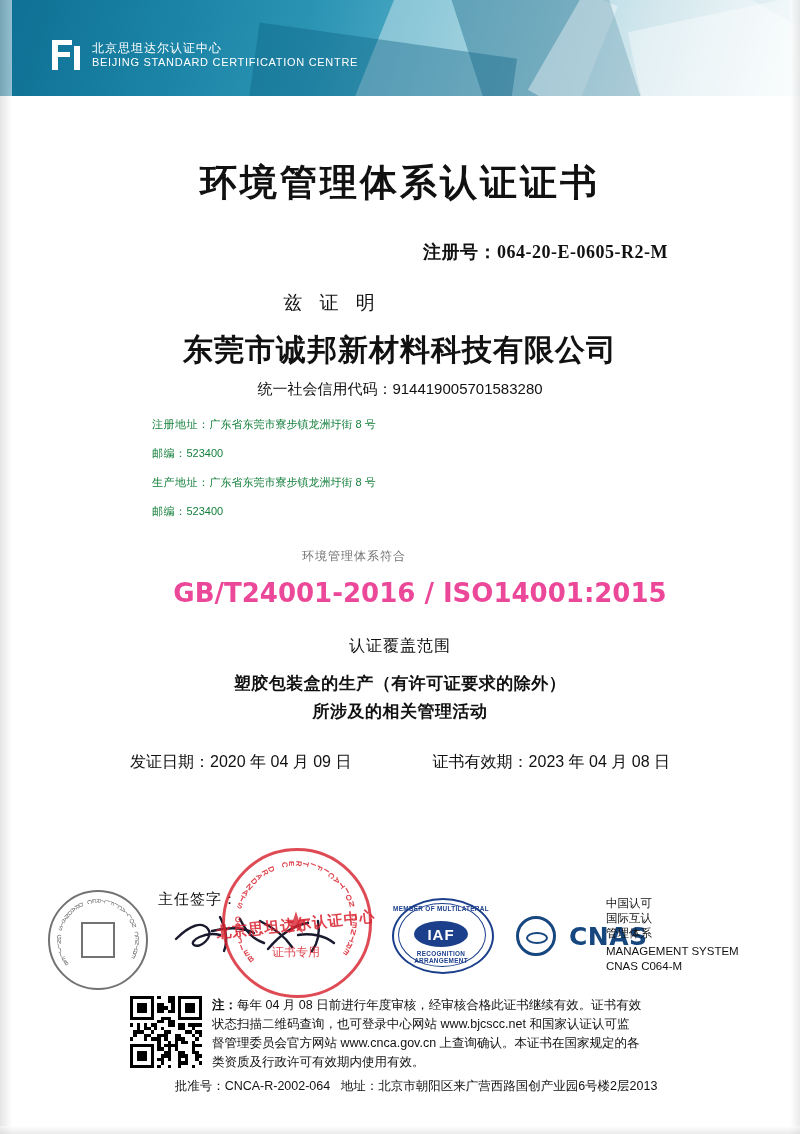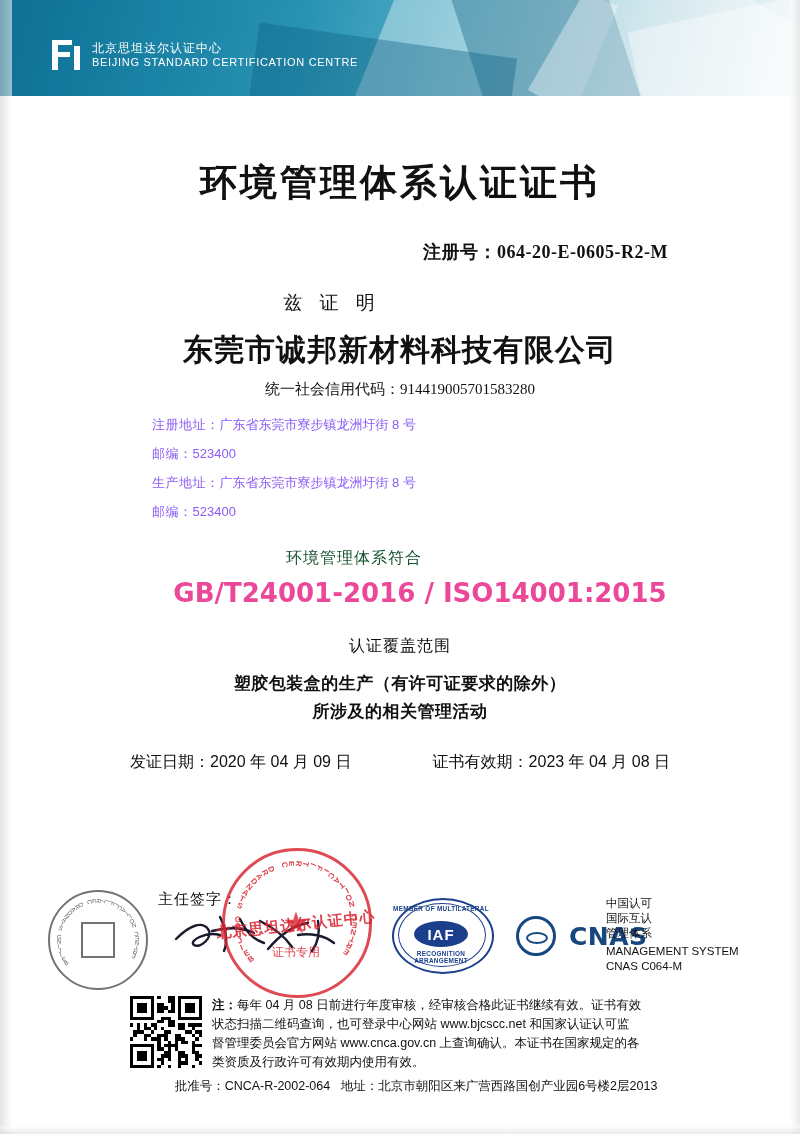--- a/index.html
+++ b/index.html
@@ -26,26 +26,26 @@
   .logo-cn{font-size:12px;color:#ffffff;letter-spacing:1px;}
   .logo-en{font-size:11px;color:#ffffff;font-weight:normal;letter-spacing:.7px;}
 
   
   .cert-title{position:absolute;left:0;top:158px;width:800px;text-align:center;
     font-family:"DejaVu Sans","Liberation Sans",sans-serif;font-weight:bold;font-size:37px;letter-spacing:3px;color:#111;}
   .reg-no{position:absolute;right:132px;top:240px;font-family:"Liberation Serif",serif;font-weight:bold;font-size:18px;letter-spacing:.5px;color:#111;}
   .hereby{position:absolute;left:0;top:290px;width:664px;text-align:center;font-size:19px;letter-spacing:6px;color:#111;}
   .company{position:absolute;left:0;top:330px;width:800px;text-align:center;
     font-family:"DejaVu Sans","Liberation Sans",sans-serif;font-weight:bold;font-size:30px;letter-spacing:1px;color:#111;}
-  .credit{position:absolute;left:0;top:380px;width:800px;text-align:center;font-size:15px;color:#111;font-family:Liberation Serif, serif;}
-
-  .addr-block{position:absolute;left:152px;top:410px;width:540px;font-size:13px;line-height:29px;color:#8b5cf6;}
+  .credit{position:absolute;left:0;top:380px;width:800px;text-align:center;font-size:15px;color:#111;}
+
+  .addr-block{position:absolute;left:152px;top:410px;width:540px;font-size:11px;line-height:29px;color:#15803d;}
   .addr-block .lbl{letter-spacing:.5px;}
 
-  .conform{position:absolute;left:0;top:548px;width:708px;text-align:center;font-size:16px;letter-spacing:1px;color:#14532d;}
+  .conform{position:absolute;left:0;top:548px;width:708px;text-align:center;font-size:12px;letter-spacing:1px;color:#737373;}
   .standard{position:absolute;left:0;top:578px;width:800px;text-align:center;
     font-family:"DejaVu Sans","Liberation Sans",sans-serif;font-weight:bold;font-size:26px;letter-spacing:0px;color:#ec4899;padding-left:20px;}
   .scope-label{position:absolute;left:0;top:636px;width:800px;text-align:center;font-size:16px;letter-spacing:1px;color:#111;}
   .scope-l1{position:absolute;left:0;top:672px;width:800px;text-align:center;font-weight:bold;font-size:17px;letter-spacing:.5px;color:#111;}
   .scope-l2{position:absolute;left:0;top:700px;width:800px;text-align:center;font-weight:bold;font-size:17px;letter-spacing:.5px;color:#111;}
 
   .dates{position:absolute;left:130px;top:752px;width:540px;display:flex;justify-content:space-between;font-size:16px;color:#111;}
 
   
   .sign-label{position:absolute;left:158px;top:890px;font-size:15px;color:#111;letter-spacing:1px;}

